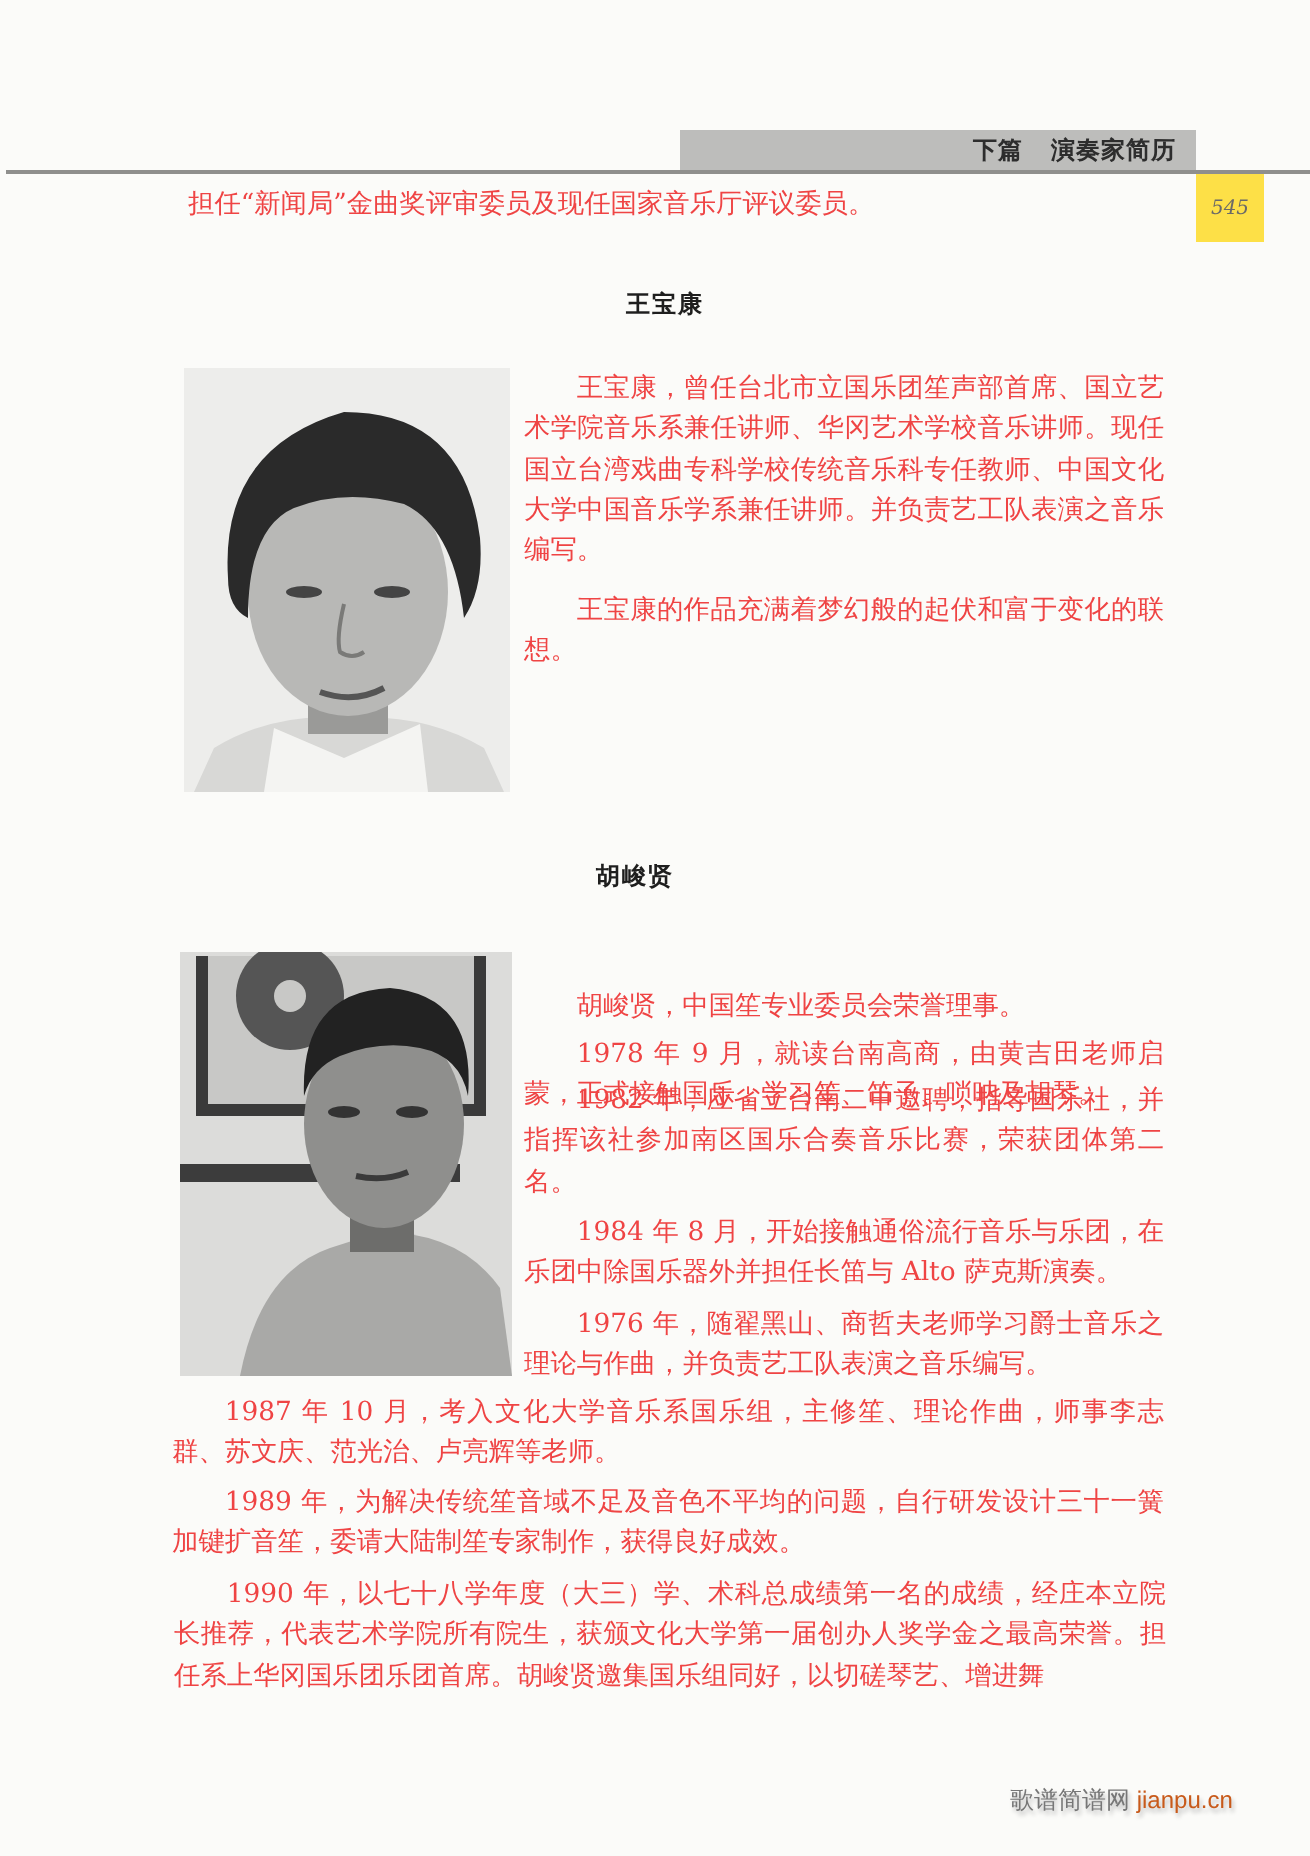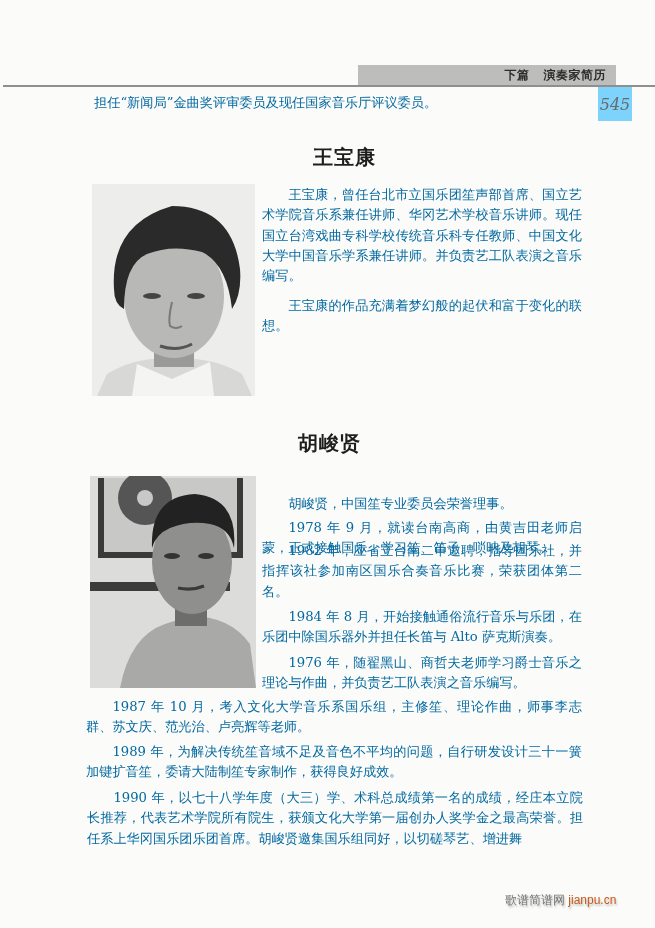--- a/index.html
+++ b/index.html
@@ -8,41 +8,41 @@
       background: #fbfbf9;
       font-family: "DejaVu Serif", "Liberation Serif", serif;
       color: #2a2a2a;
     }
     .header-band {
       position: absolute; left: 340px; top: 65px; width: 258px; height: 20px;
       background: #bdbdbb;
       display: flex; align-items: center; justify-content: flex-end;
       padding-right: 10px; box-sizing: border-box;
       font-family: "DejaVu Sans", "Liberation Sans", sans-serif;
-      font-weight: bold; font-size: 12px; color: #2d2d2d; letter-spacing: 0.5px; margin-left: 18px;
+      font-weight: bold; font-size: 12px; color: #2d2d2d; letter-spacing: 0.5px;
     }
     .header-band .sep { display: inline-block; width: 14px; }
     .header-rule {
       position: absolute; left: 3px; top: 85px; width: 652px; height: 2px;
       background: #8f8f8d;
     }
     .page-tab {
       position: absolute; left: 598px; top: 87px; width: 34px; height: 34px;
-      background: #7dd3fc;
+      background: #fde047;
       display: flex; align-items: center; justify-content: center;
-      font-style: italic; font-size: 16px; color: #6a6a68;
+      font-style: italic; font-size: 10px; color: #6a6a68;
     }
     .p {
       position: absolute; font-size: 13.2px; line-height: 20.3px;
-      margin: 0; color: #0369a1; text-align: justify;
+      margin: 0; color: #ef4444; text-align: justify;
     }
     .indent { text-indent: 2em; }
     .title {
       position: absolute; font-family: "DejaVu Sans", "Liberation Sans", sans-serif;
-      font-weight: bold; font-size: 20px; color: #1e1e1e; letter-spacing: 1px;
+      font-weight: bold; font-size: 12px; color: #1e1e1e; letter-spacing: 1px;
     }
     .photo {
       position: absolute; background: #d9d9d7; overflow: hidden;
     }
     .wm {
       position: absolute; left: 505px; top: 892px; font-size: 12px;
       color: #777; font-family: Liberation Sans, sans-serif;
       text-shadow: 1px 2px 2px #bbb;
     }
     .wm .domain { color: #c85a1a; }

